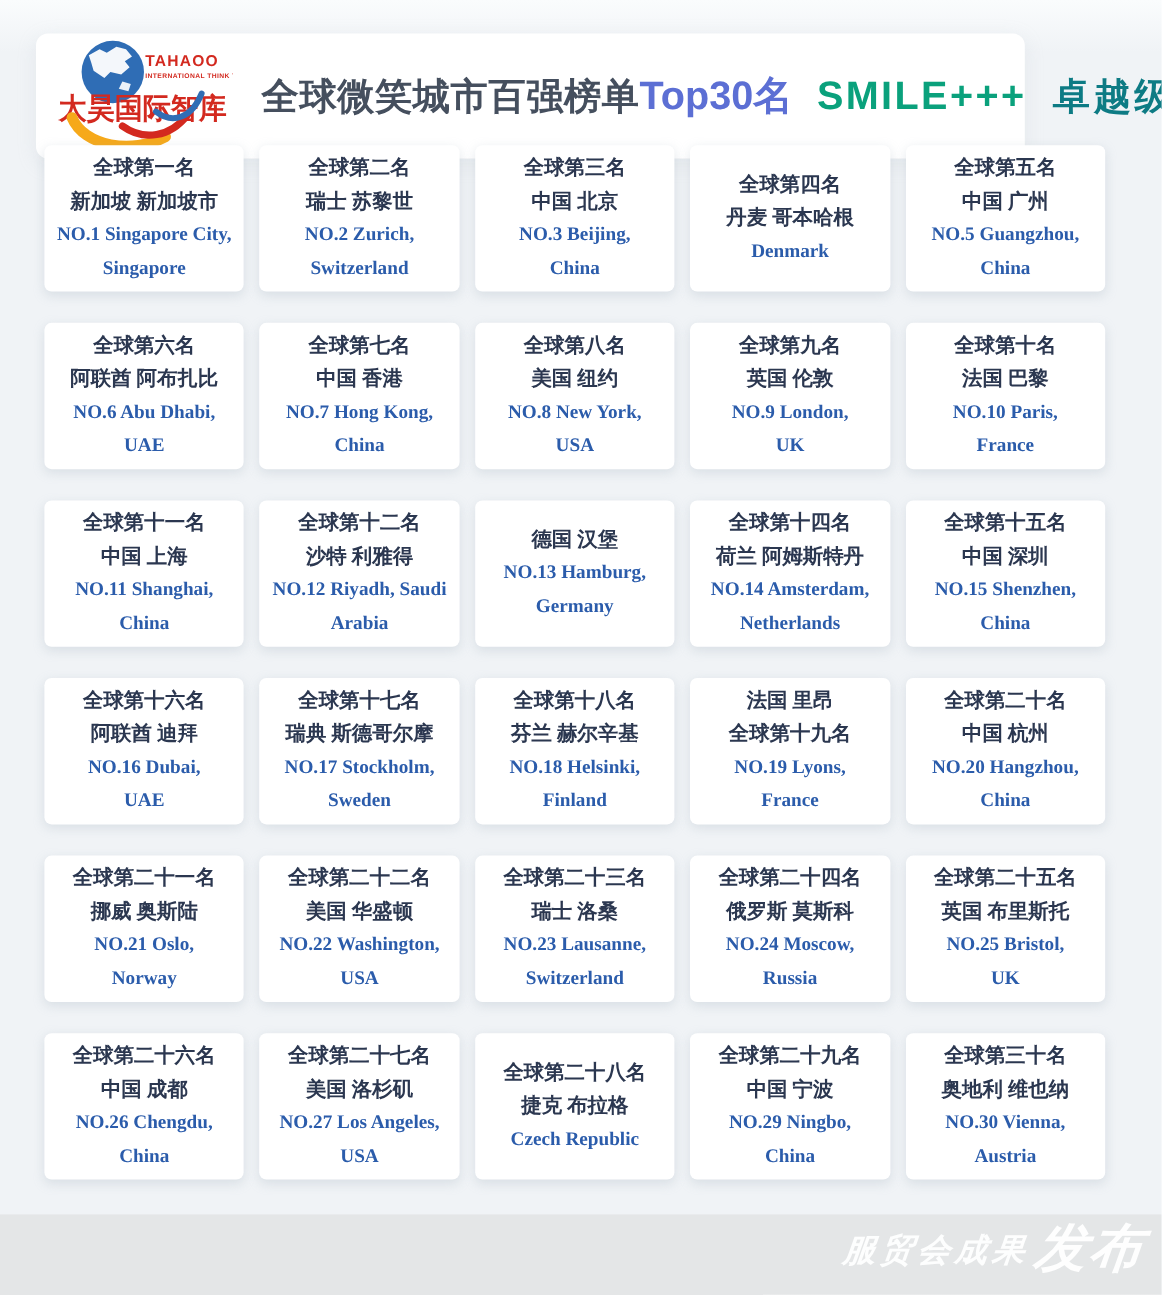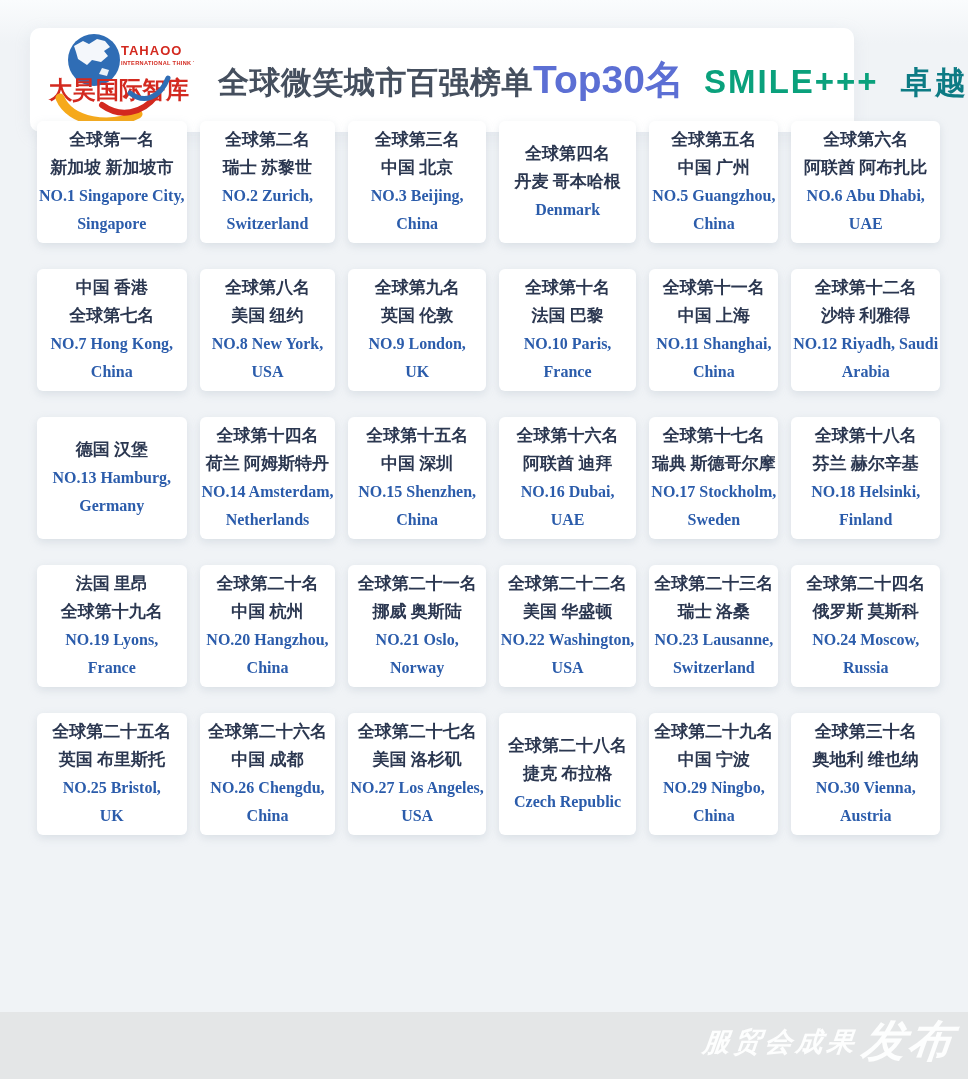--- a/index.html
+++ b/index.html
@@ -38,31 +38,31 @@
   }
   .logo-cn {
     font-family: "Liberation Sans", sans-serif;
     font-size: 24px; font-weight: bold; fill: #d3291f;
   }
   .title {
     display: flex; align-items: baseline; white-space: nowrap;
     margin: 0 0 0 24px; font-weight: bold;
   }
   .t-cn   { font-size: 31px; color: #454f5e; letter-spacing: 0.5px; }
-  .t-rank { font-size: 39px; color: #5c6fd4; }
+  .t-rank { font-size: 33px; color: #5c6fd4; }
   .t-smile{ font-size: 33px; color: #0aa17c; margin-left: 20px; letter-spacing: 2px; }
   .t-grade{ font-size: 31px; color: #0d7b84; margin-left: 22px; letter-spacing: 3px; }
 
   
   .grid {
     position: absolute;
     left: 37px; top: 121px;
     width: 884px;
     display: grid;
-    grid-template-columns: repeat(6, 1fr);
+    grid-template-columns: repeat(5, 1fr);
     column-gap: 13px;
     row-gap: 26px;
   }
   .card {
     background: #ffffff;
     border-radius: 6px;
     height: 122px;
     box-shadow: 0 3px 9px rgba(158, 173, 188, 0.28);
     display: flex;
     flex-direction: column;
@@ -169,22 +169,22 @@
     <div class="line-en">NO.5 Guangzhou,</div>
     <div class="line-en">China</div>
   </section>
       <section class="card">
     <div class="line-cn">全球第六名</div>
     <div class="line-cn">阿联酋 阿布扎比</div>
     <div class="line-en">NO.6 Abu Dhabi,</div>
     <div class="line-en">UAE</div>
   </section>
       <section class="card">
+    <div class="line-cn">全球第七名</div>
     <div class="line-cn">中国 香港</div>
-    <div class="line-cn">全球第七名</div>
     <div class="line-en">NO.7 Hong Kong,</div>
     <div class="line-en">China</div>
   </section>
       <section class="card">
     <div class="line-cn">全球第八名</div>
     <div class="line-cn">美国 纽约</div>
     <div class="line-en">NO.8 New York,</div>
     <div class="line-en">USA</div>
   </section>
       <section class="card">

